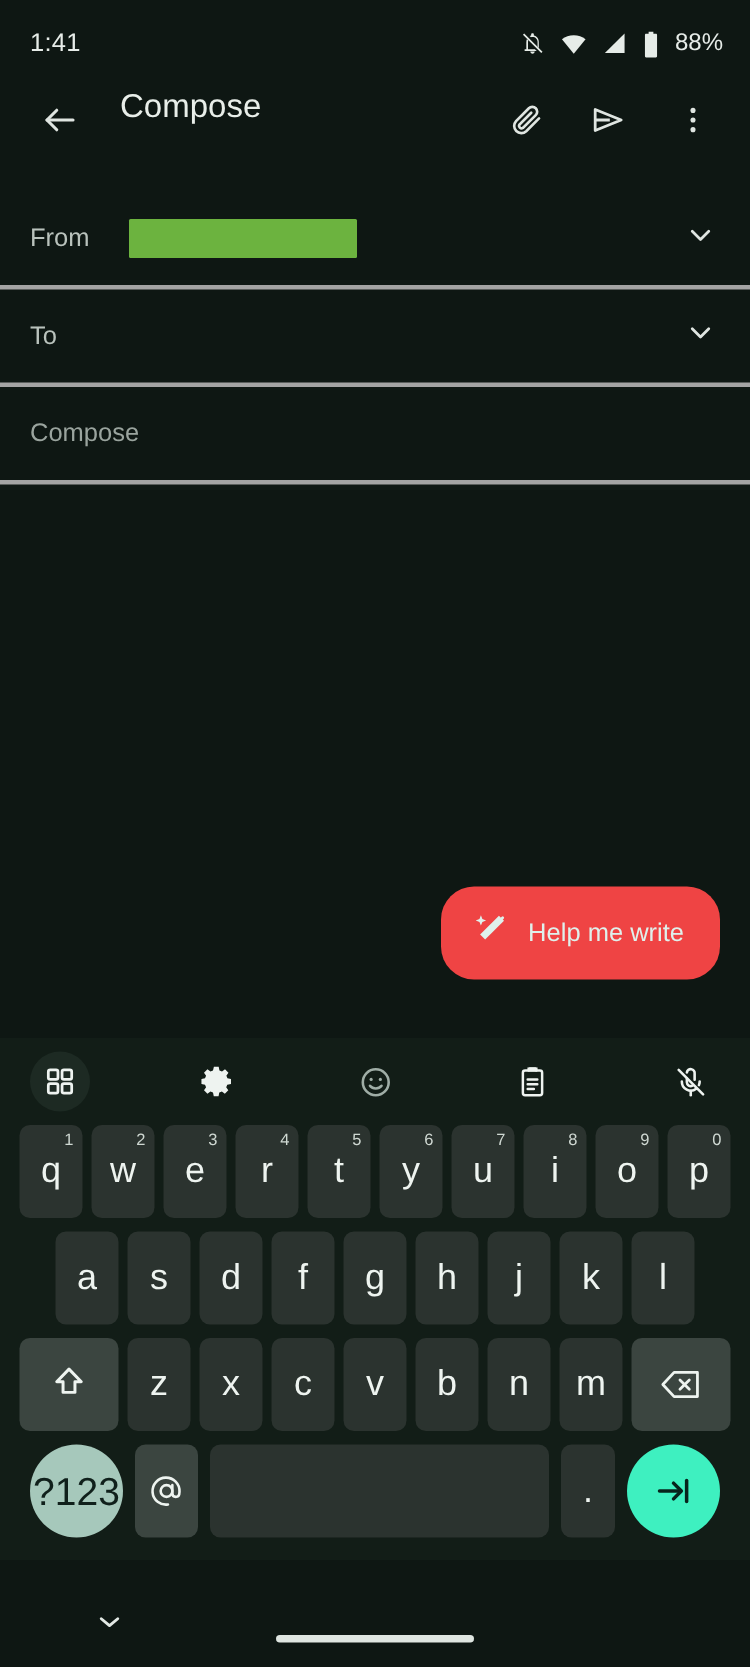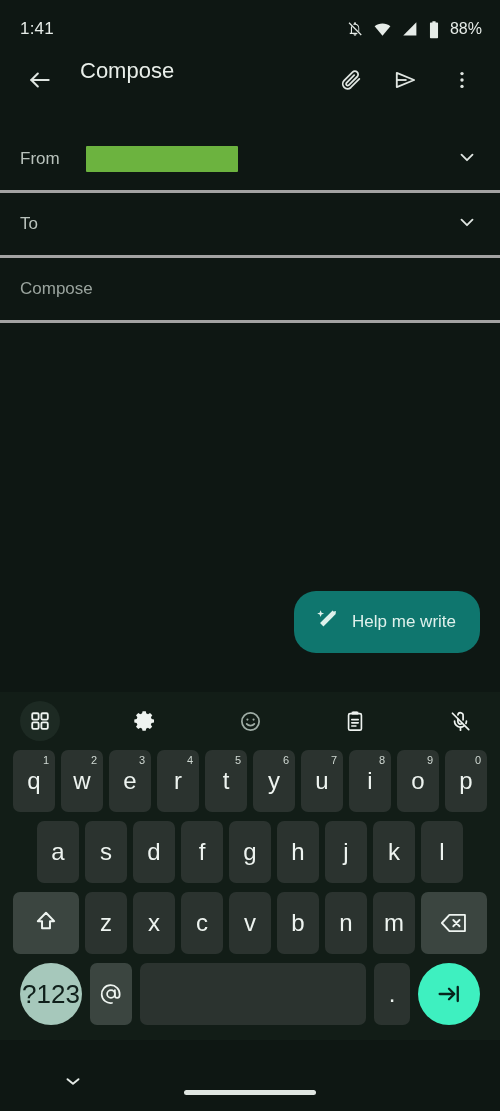--- a/index.html
+++ b/index.html
@@ -58,21 +58,21 @@
   .field-body {
     padding:22px 20px 0; border-bottom:none;
     height:auto; align-items:flex-start;
   }
 
   
   .canvas { position:relative; height:292px; }
   .hmw-chip {
     position:absolute; right:20px; top:268px;
     display:flex; align-items:center; gap:12px;
-    background:#0f766e; color:#dff1ec;
+    background:#ef4444; color:#dff1ec;
     border-radius:22px; padding:0 24px 0 20px;
     height:62px; font-size:17px;
   }
   .hmw-chip svg { flex:0 0 auto; }
 
   
   .keyboard {
     position:absolute; left:0; right:0; bottom:71px;
     background:#121d17; padding-bottom:6px;
   }

